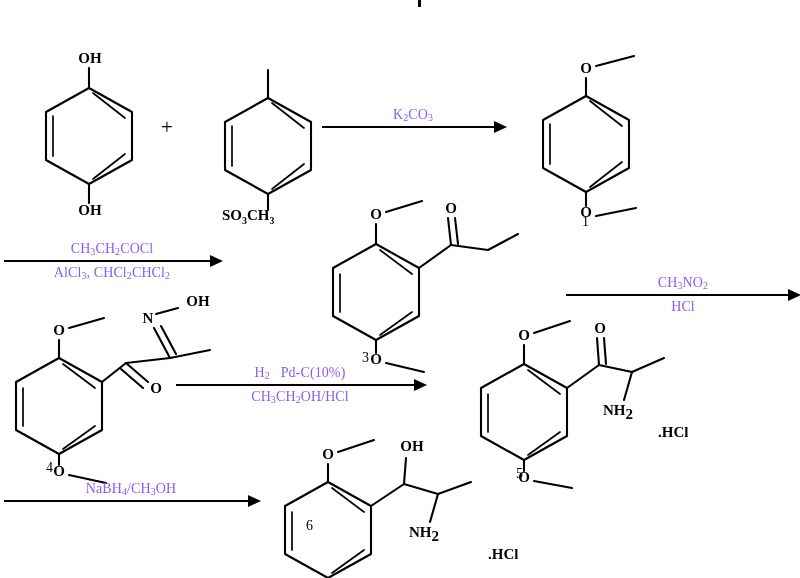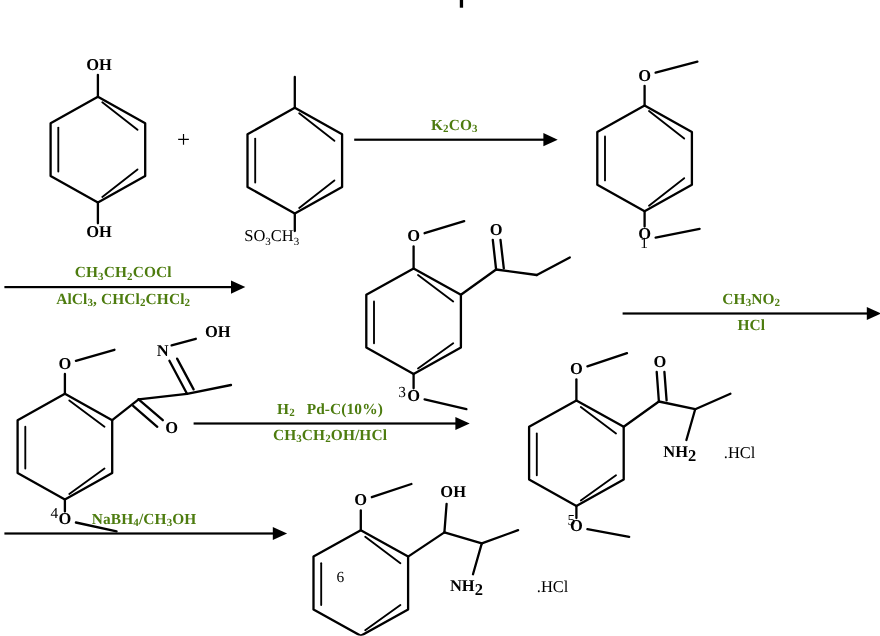--- a/index.html
+++ b/index.html
@@ -30,23 +30,23 @@
     font-family: "Liberation Serif", "DejaVu Serif", serif;
     font-weight: bold;
     font-size: 15px;
     fill: #000000;
     stroke: none;
     text-anchor: middle;
     dominant-baseline: middle;
   }
   .reagent-text {
     font-family: "Liberation Serif", "DejaVu Serif", serif;
-    font-weight: bold;
+    font-weight: normal;
     font-size: 14px;
-    color: #4d7c0f;
+    color: #8b5cf6;
     white-space: nowrap;
     letter-spacing: 0.1px;
   }
   .reagent-text sub {
     font-size: 10px;
     vertical-align: -0.22em;
   }
   .cmp-num {
     font-family: "Liberation Serif", "DejaVu Serif", serif;
     font-size: 14px;
@@ -82,24 +82,25 @@
     text-align: center;
   }
   .below-arrow {
     position: absolute;
     top: 5px;
     width: 100%;
     text-align: center;
   }
   .hcl-salt {
     font-family: "Liberation Serif", "DejaVu Serif", serif;
-    font-weight: normal;
+    font-weight: bold;
     font-size: 15px;
     color: #000000;
     white-space: nowrap;
+    margin-top: 20px;
   }
   .top-tick {
     position: absolute;
     width: 3px;
     height: 7px;
     background: #000000;
   }
 </style>
 </head>
 <body>
@@ -195,21 +196,21 @@
       <line x1="133" y1="47" x2="130" y2="20"></line>
       <line x1="140" y1="46" x2="137" y2="20"></line>
       <text class="atom-label" x="133" y="12">O</text>
 
       <line x1="133" y1="47" x2="170" y2="52"></line>
       <line x1="170" y1="52" x2="200" y2="36"></line>
     </svg>
     <div class="abs cmp-num" style="left:44px; top:152px;">3</div>
   </div>
 
-  <div class="arrow-wrap" style="left:566px; top:284px; width:234px; height:1px;">
+  <div class="arrow-wrap" style="left:566px; top:294px; width:234px; height:1px;">
     <div class="arrow-line" style="width:232px;"></div>
     <div class="arrow-head" style="left:222px;"></div>
     <div class="above-arrow reagent-text">CH<sub>3</sub>NO<sub>2</sub></div>
     <div class="below-arrow reagent-text">HCl</div>
   </div>
 
   <div class="abs" style="left:2px; top:306px;">
     <svg class="struct-svg" width="215" height="178" viewBox="0 0 215 178">
       <polygon points="57,52 100,76 100,124 57,148 14,124 14,76"></polygon>
       <line class="bond-thin" x1="21" y1="82" x2="21" y2="120"></line>
@@ -275,21 +276,21 @@
 
       <line x1="166" y1="60" x2="198" y2="46"></line>
 
       <line x1="166" y1="60" x2="158" y2="88"></line>
       <text class="atom-label" x="152" y="100">NH<tspan class="small-sub" dy="4">2</tspan></text>
     </svg>
     <div class="abs cmp-num" style="left:50px; top:154px;">5</div>
     <div class="abs hcl-salt" style="left:192px; top:92px;">.HCl</div>
   </div>
 
-  <div class="arrow-wrap" style="left:4px; top:484px; width:254px; height:1px;">
+  <div class="arrow-wrap" style="left:4px; top:500px; width:254px; height:1px;">
     <div class="arrow-line" style="width:254px;"></div>
     <div class="arrow-head" style="left:244px;"></div>
     <div class="above-arrow reagent-text">NaBH<sub>4</sub>/CH<sub>3</sub>OH</div>
   </div>
 
   <div class="abs" style="left:272px; top:432px;">
     <svg class="struct-svg" width="212" height="146" viewBox="0 0 212 146">
       <polygon points="56,50 99,74 99,122 56,146 13,122 13,74"></polygon>
       <line class="bond-thin" x1="20" y1="80" x2="20" y2="118"></line>
       <line class="bond-thin" x1="92" y1="118" x2="60" y2="141"></line>

